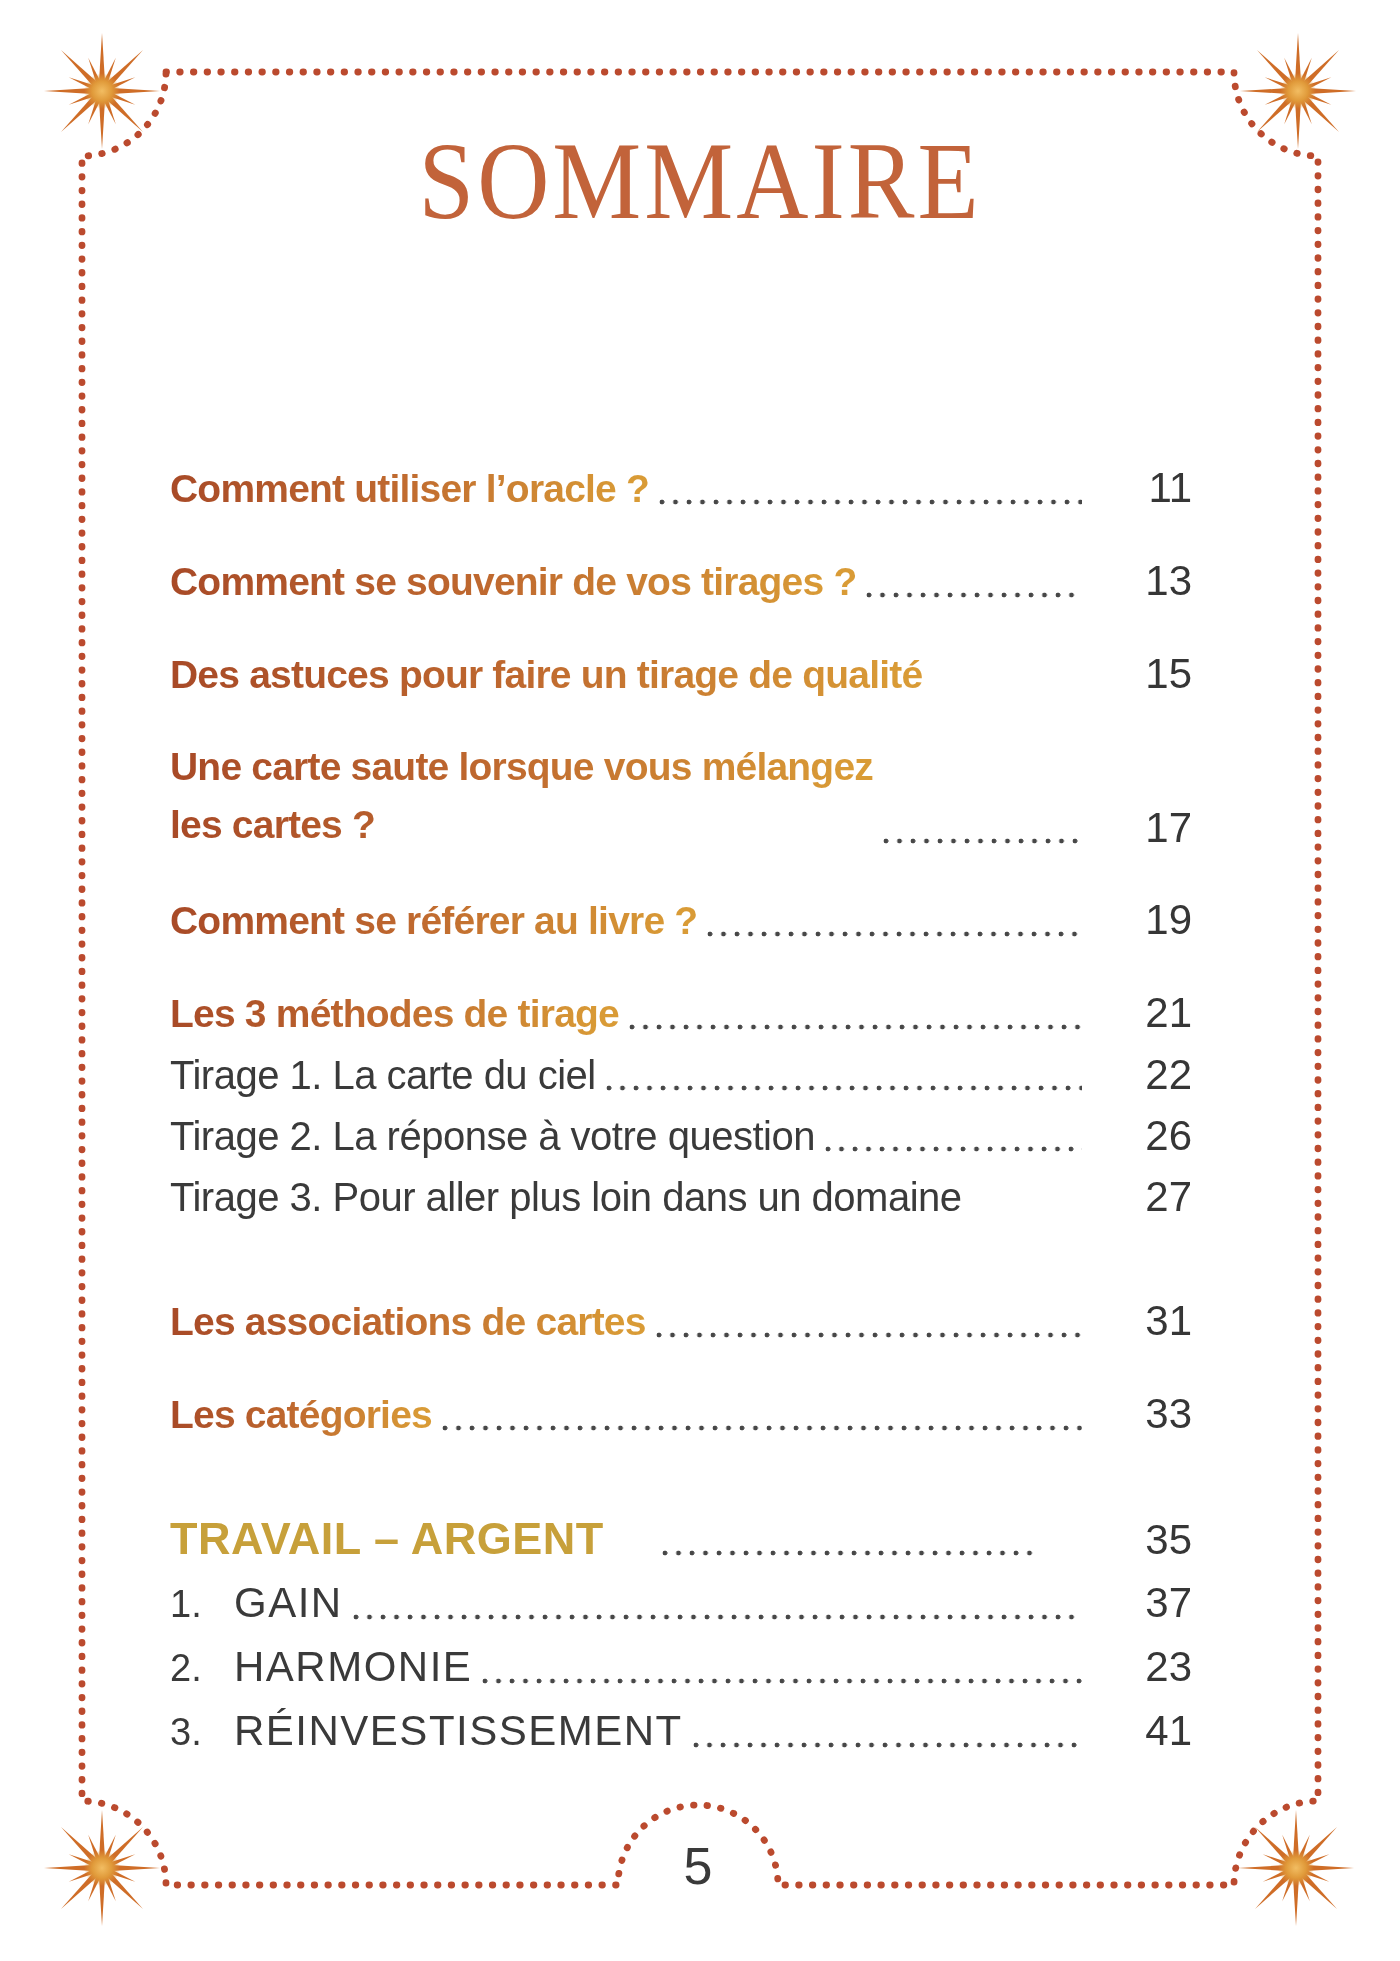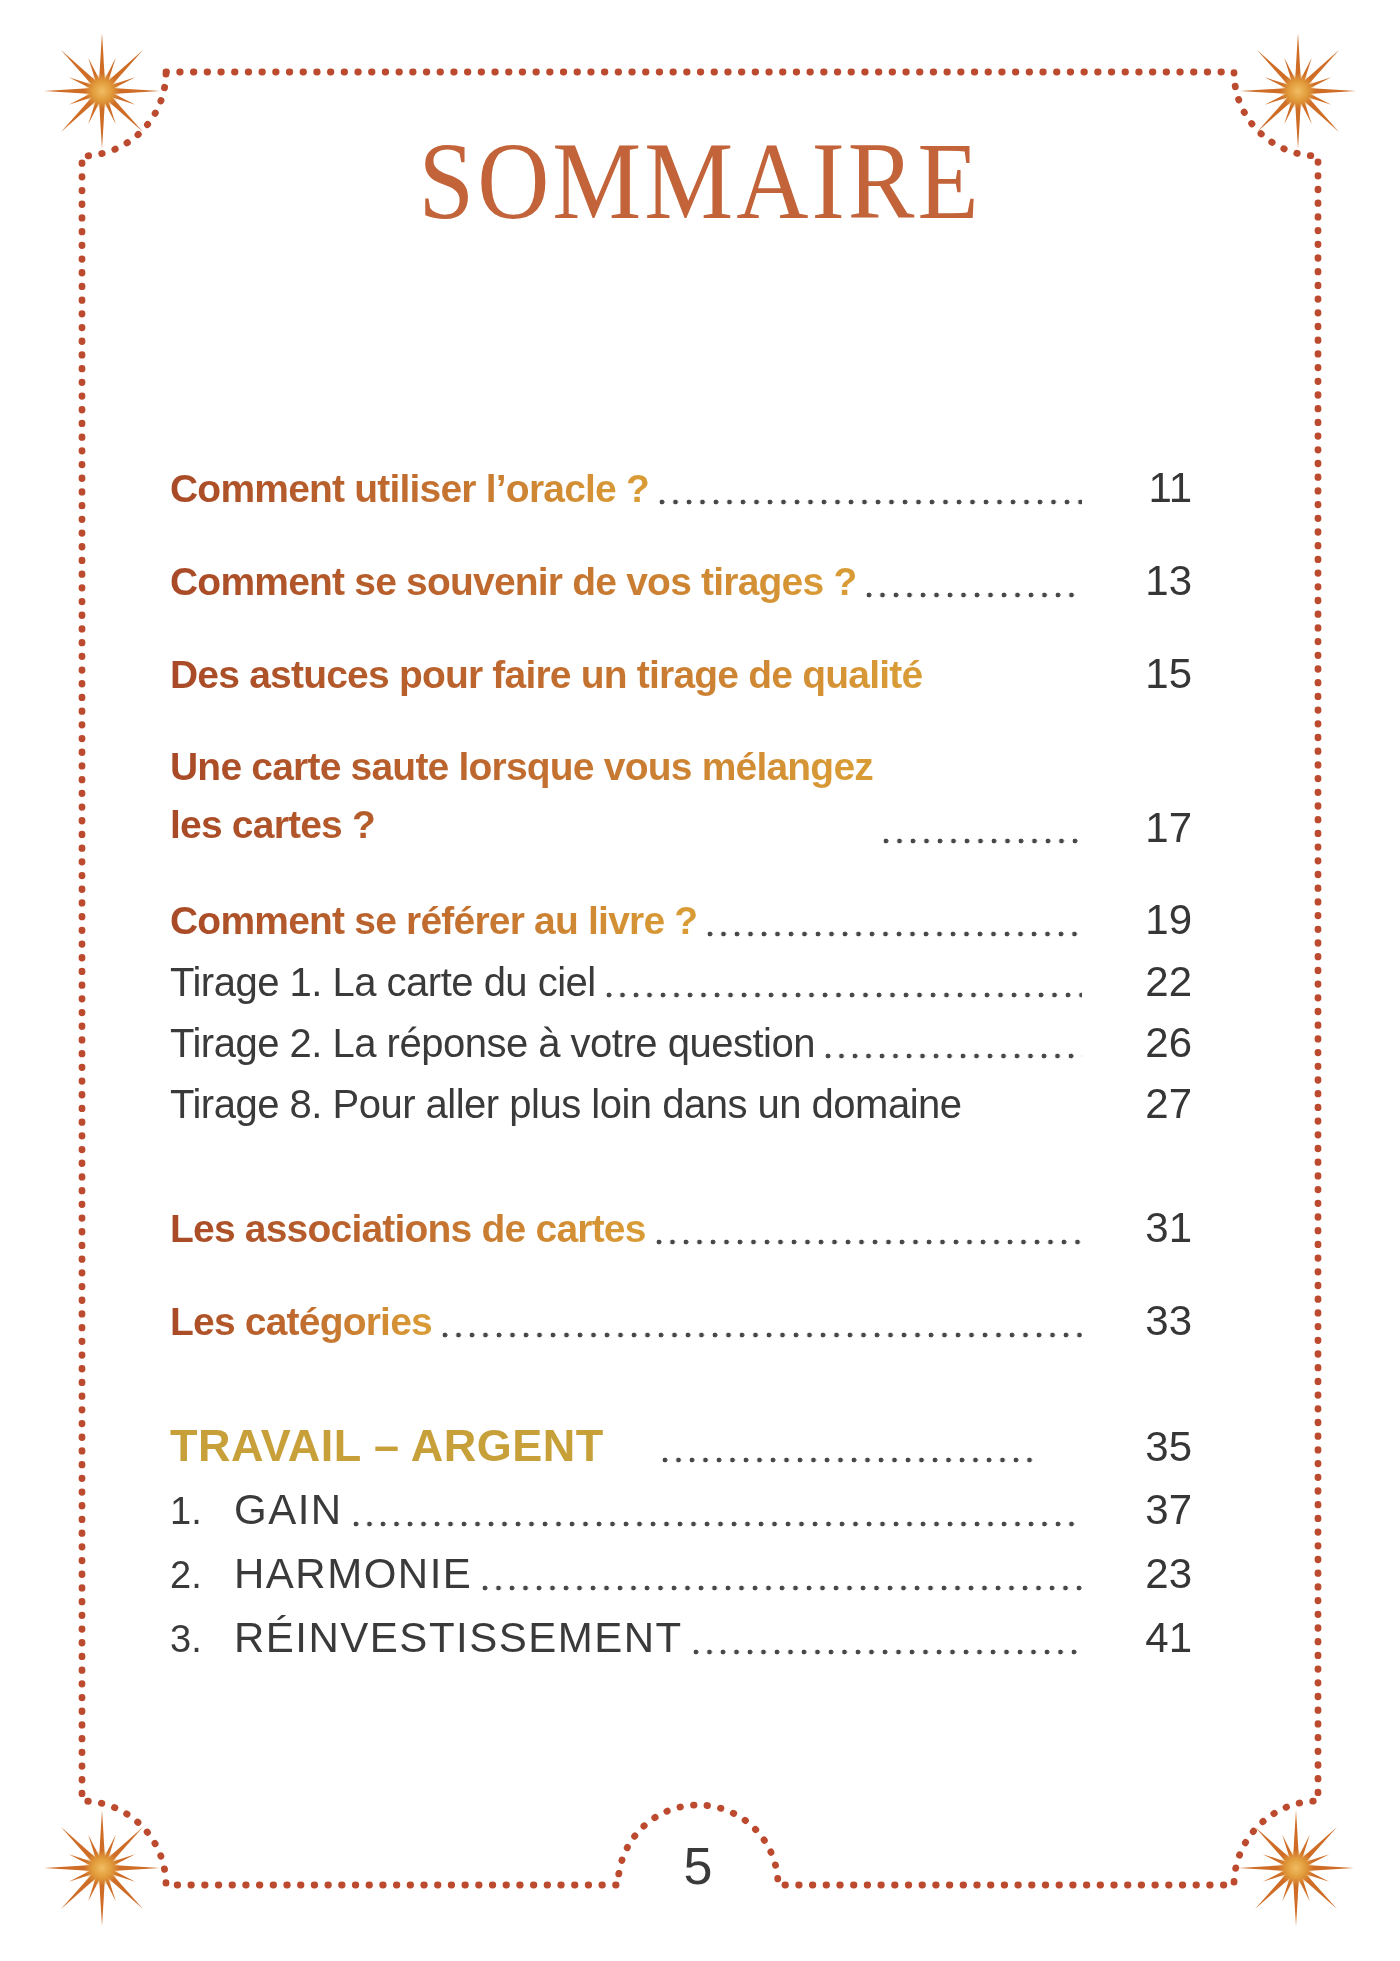--- a/index.html
+++ b/index.html
@@ -142,38 +142,44 @@
     <span class="pagenum">17</span>
   </div>
 
   <div class="row heading">
 
     <span class="label"><span class="l1">Comment se référer au livre ?</span></span>
     <span class="leader"></span>
     <span class="pagenum">19</span>
   </div>
 
+  <div class="row heading">
+
+    <span class="label"><span class="l1">Les 3 méthodes de tirage</span></span>
+    <span class="leader"></span>
+    <span class="pagenum">21</span>
+  </div>
 
   <div class="row sub">
 
     <span class="label"><span class="l1">Tirage 1. La carte du ciel</span></span>
     <span class="leader"></span>
     <span class="pagenum">22</span>
   </div>
 
   <div class="row sub">
 
     <span class="label"><span class="l1">Tirage 2. La réponse à votre question</span></span>
     <span class="leader"></span>
     <span class="pagenum">26</span>
   </div>
 
   <div class="row sub">
 
-    <span class="label"><span class="l1">Tirage 8. Pour aller plus loin dans un domaine</span></span>
+    <span class="label"><span class="l1">Tirage 3. Pour aller plus loin dans un domaine</span></span>
     <span class="leader no-dots"></span>
     <span class="pagenum">27</span>
   </div>
 
   <div class="row heading gap-before">
 
     <span class="label"><span class="l1">Les associations de cartes</span></span>
     <span class="leader"></span>
     <span class="pagenum">31</span>
   </div>

